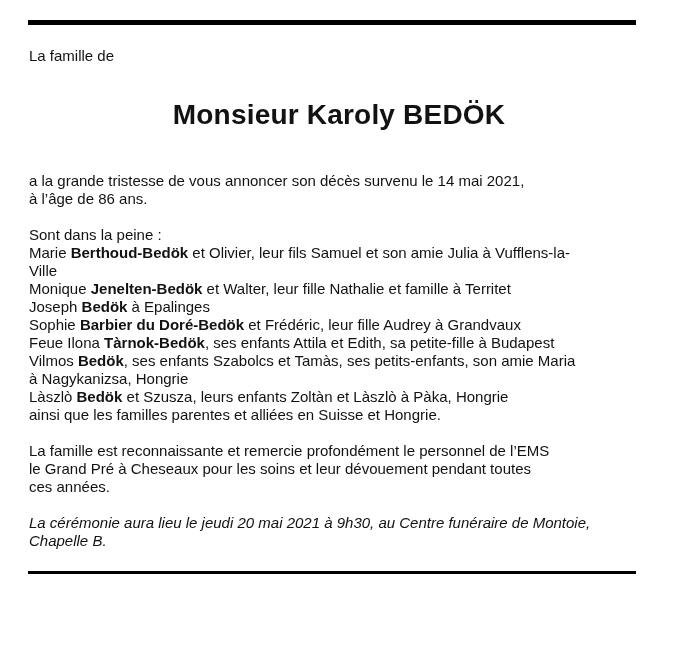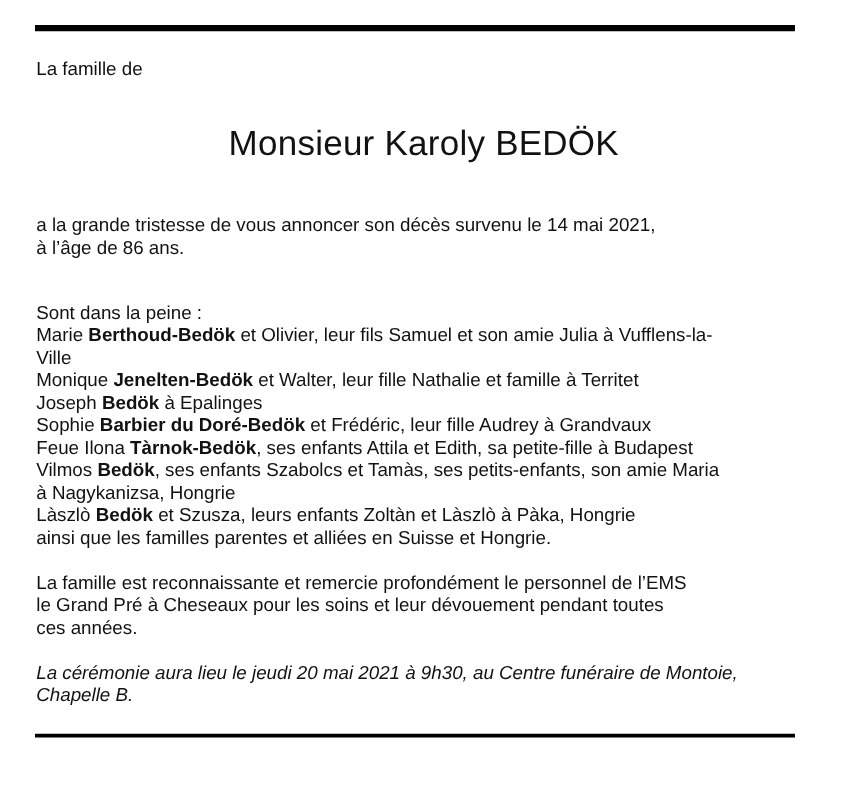--- a/index.html
+++ b/index.html
@@ -38,32 +38,32 @@
     font-size: 15px;
     line-height: 18px;
   }
   .intro {
     margin-top: 22px;
   }
   .title {
     margin: 33px 0 0 0;
     font-size: 28px;
     line-height: 34px;
-    font-weight: normal;
+    font-weight: bold;
     text-align: center;
     letter-spacing: 0.2px;
   }
   .para {
     white-space: pre-line;
   }
   .announcement {
     margin-top: 40px;
   }
   .mourners-heading {
-    margin-top: 34px;
+    margin-top: 18px;
   }
   .mourners {
     white-space: pre-line;
   }
   .gratitude {
     margin-top: 18px;
   }
   .ceremony {
     margin-top: 18px;
     font-style: italic;

